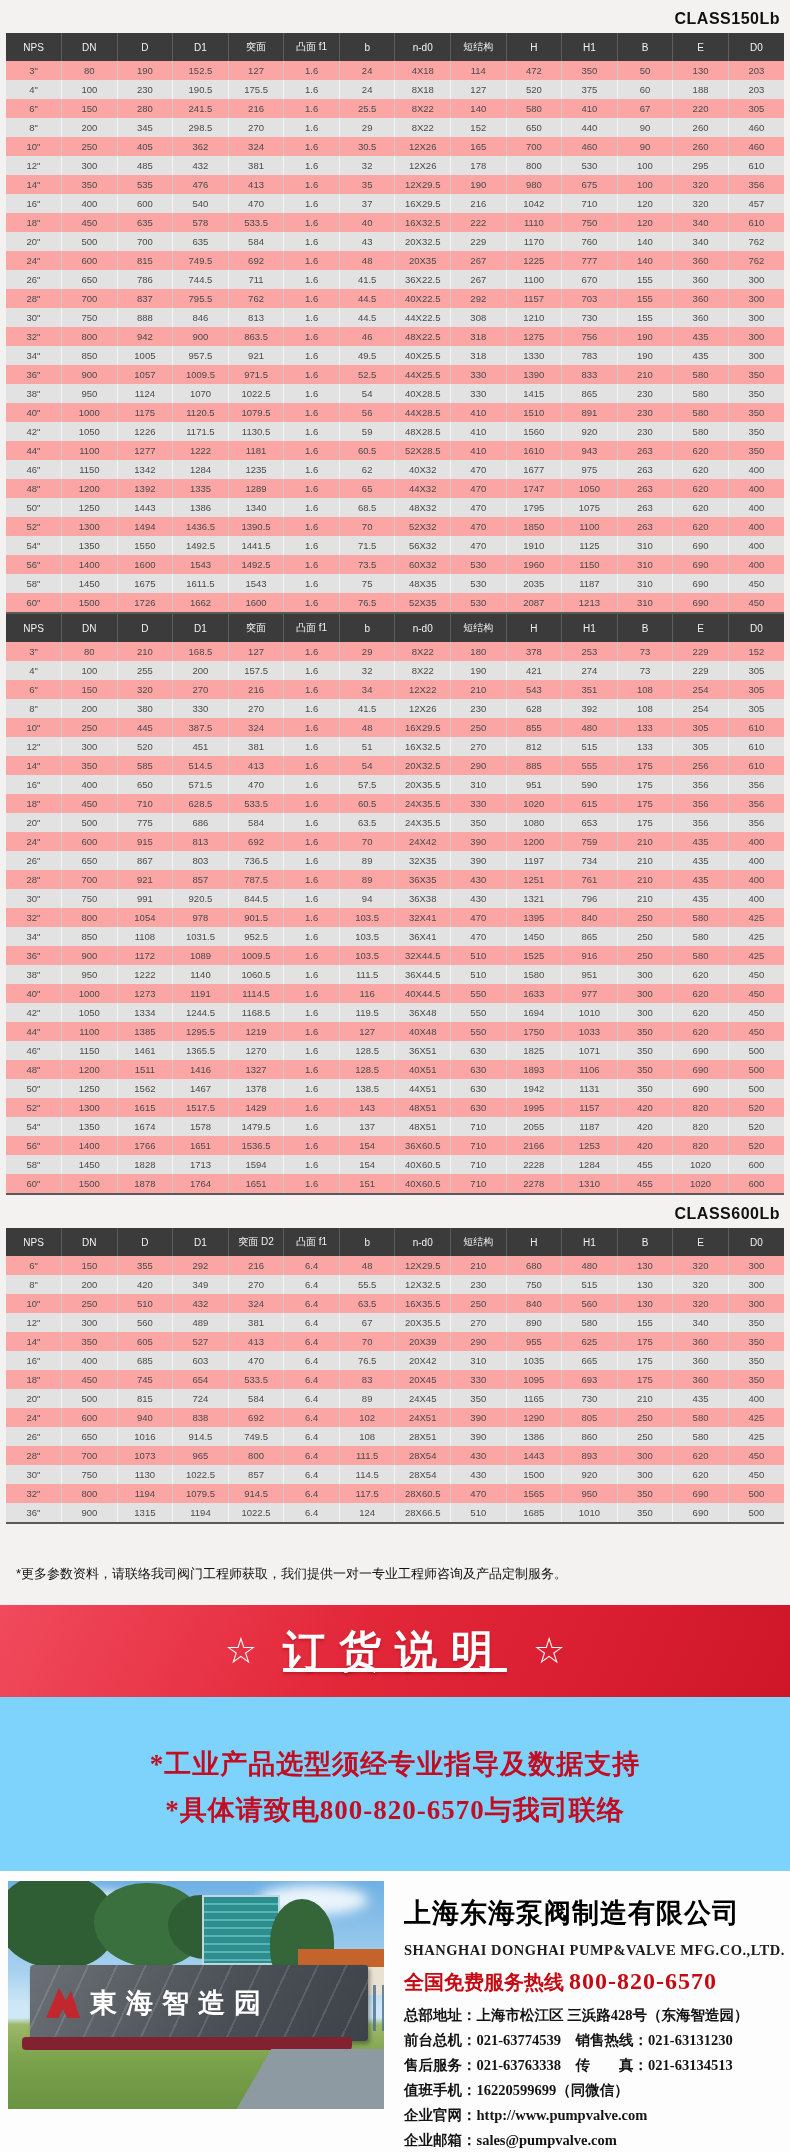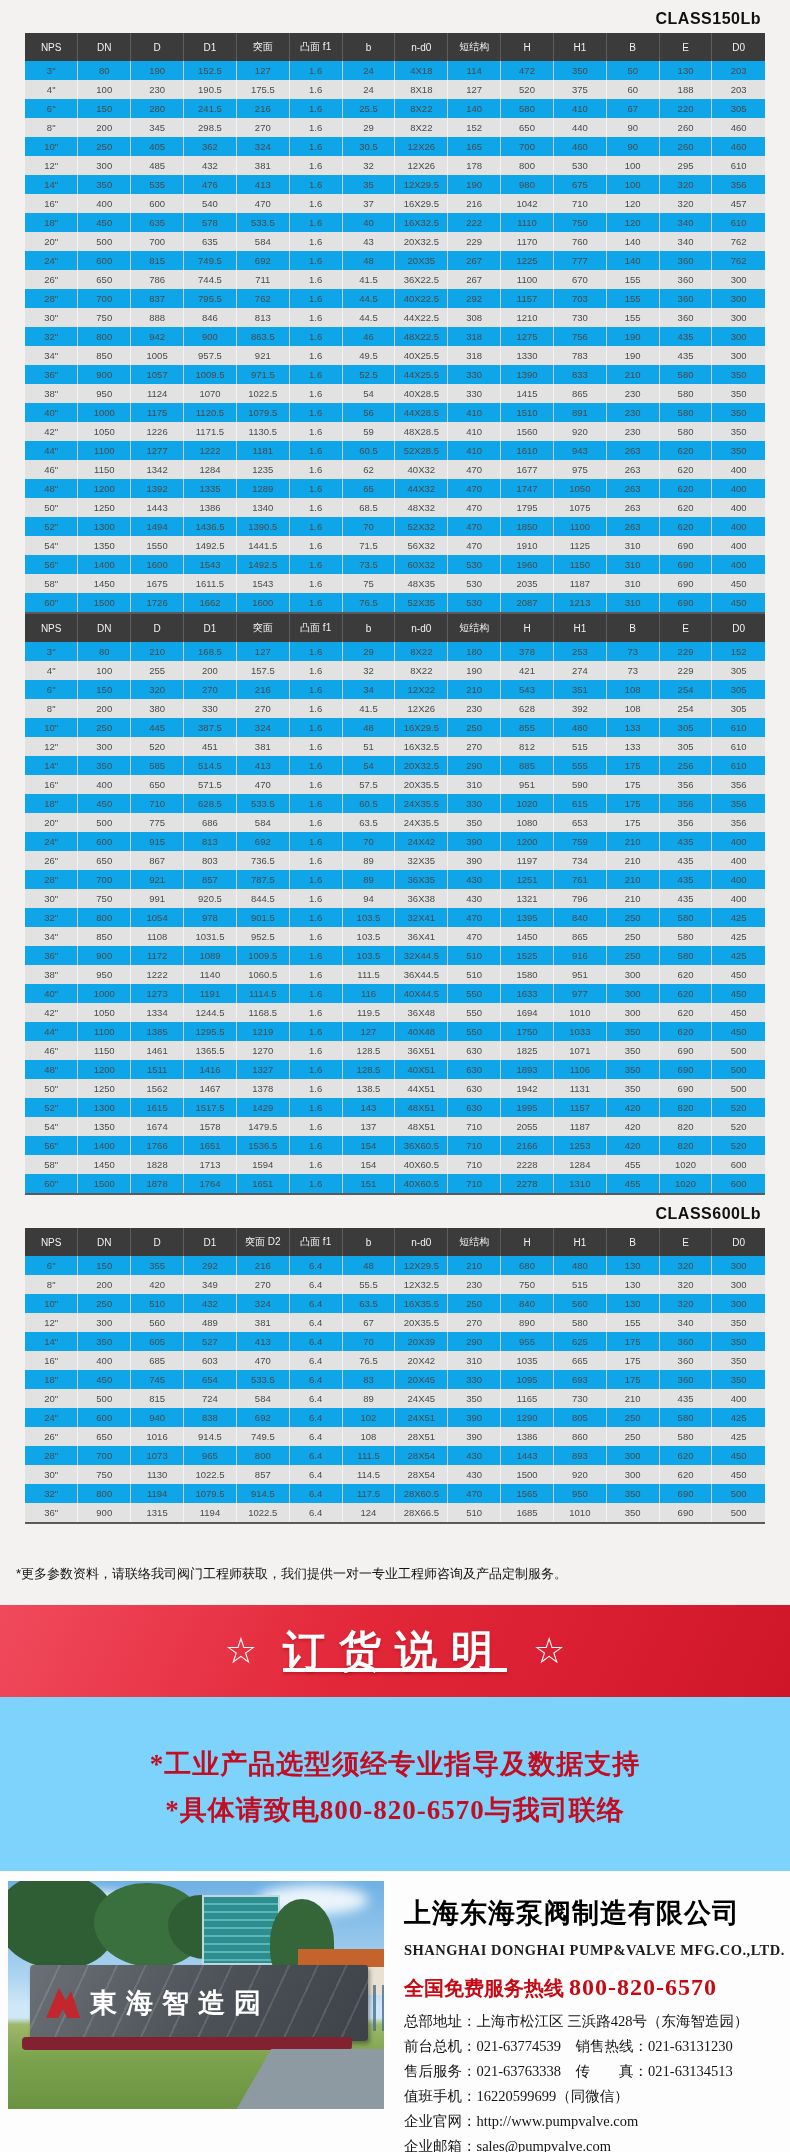--- a/index.html
+++ b/index.html
@@ -5,34 +5,34 @@
   html,body{margin:0;padding:0;}
   body{
     width:790px;
     background:#f3f2f0;
     font-family:"Liberation Sans","DejaVu Sans",sans-serif;
     color:#222;
   }
   .page{width:790px;overflow:hidden;}
 
   
-  .tbl-block{margin:0 25px;}
+  .tbl-block{margin:0 6px;}
   .tbl-title{
     text-align:right;
     font-weight:bold;
     font-size:16px;
     color:#111;
     margin:10px 4px 5px 0;
     letter-spacing:.5px;
   }
   table.dtable{
     width:100%;
     border-collapse:collapse;
     table-layout:fixed;
-    background:#0ea5e9;
+    background:#fca5a5;
     border-bottom:2px solid #5a5a5a;
   }
   table.dtable th{
     background:#3b3b3b;
     color:#f2f2f2;
     font-weight:normal;
     font-size:10px;
     height:28px;
     border-left:1px solid #5d5d5d;
     padding:0 1px;
@@ -146,26 +146,26 @@
 
   .f-info{flex:1;padding:14px 6px 0 20px;font-family:"Liberation Serif","DejaVu Serif",serif;}
   .company-cn{
     font-family:"Liberation Sans","DejaVu Sans",sans-serif;
     font-weight:bold;font-size:27px;color:#000;letter-spacing:1px;white-space:nowrap;
   }
   .company-en{
     font-weight:bold;font-size:14.5px;color:#1c1c1c;letter-spacing:.5px;margin-top:11px;white-space:nowrap;
   }
   .hotline{
-    margin-top:15px;font-weight:bold;color:#c50a14;font-size:20px;white-space:nowrap;
+    margin-top:9px;font-weight:bold;color:#c50a14;font-size:20px;white-space:nowrap;
   }
   .hotline .hotline-number{font-size:24px;letter-spacing:1px;}
   .contacts{margin-top:7px;}
   .contact-line{
-    font-weight:normal;font-size:14.5px;color:#141414;line-height:25px;white-space:nowrap;
+    font-weight:bold;font-size:14.5px;color:#141414;line-height:25px;white-space:nowrap;
   }
 </style>
 </head>
 <body>
 
 <div class="page">
 
   <div class="tbl-block">
     <div class="tbl-title">CLASS150Lb</div>
     <table class="dtable">

